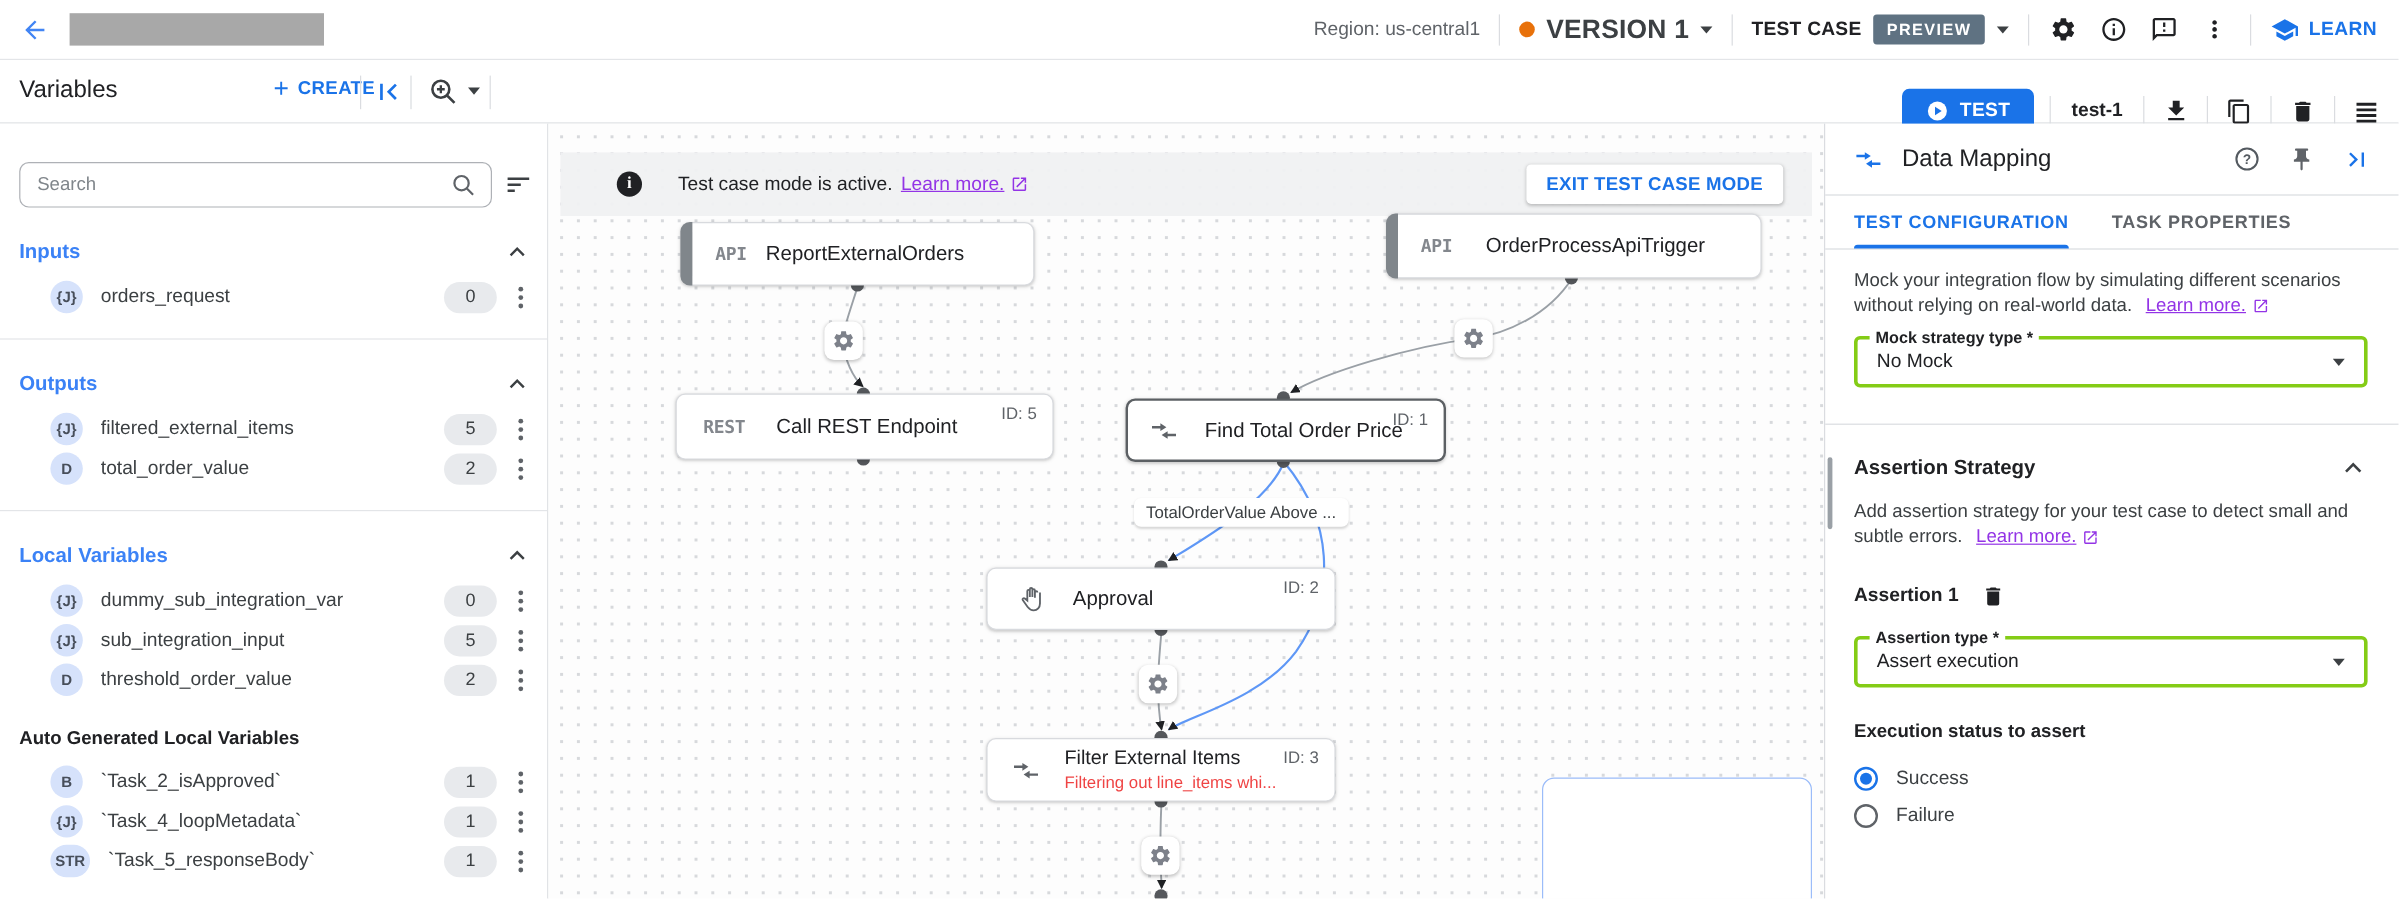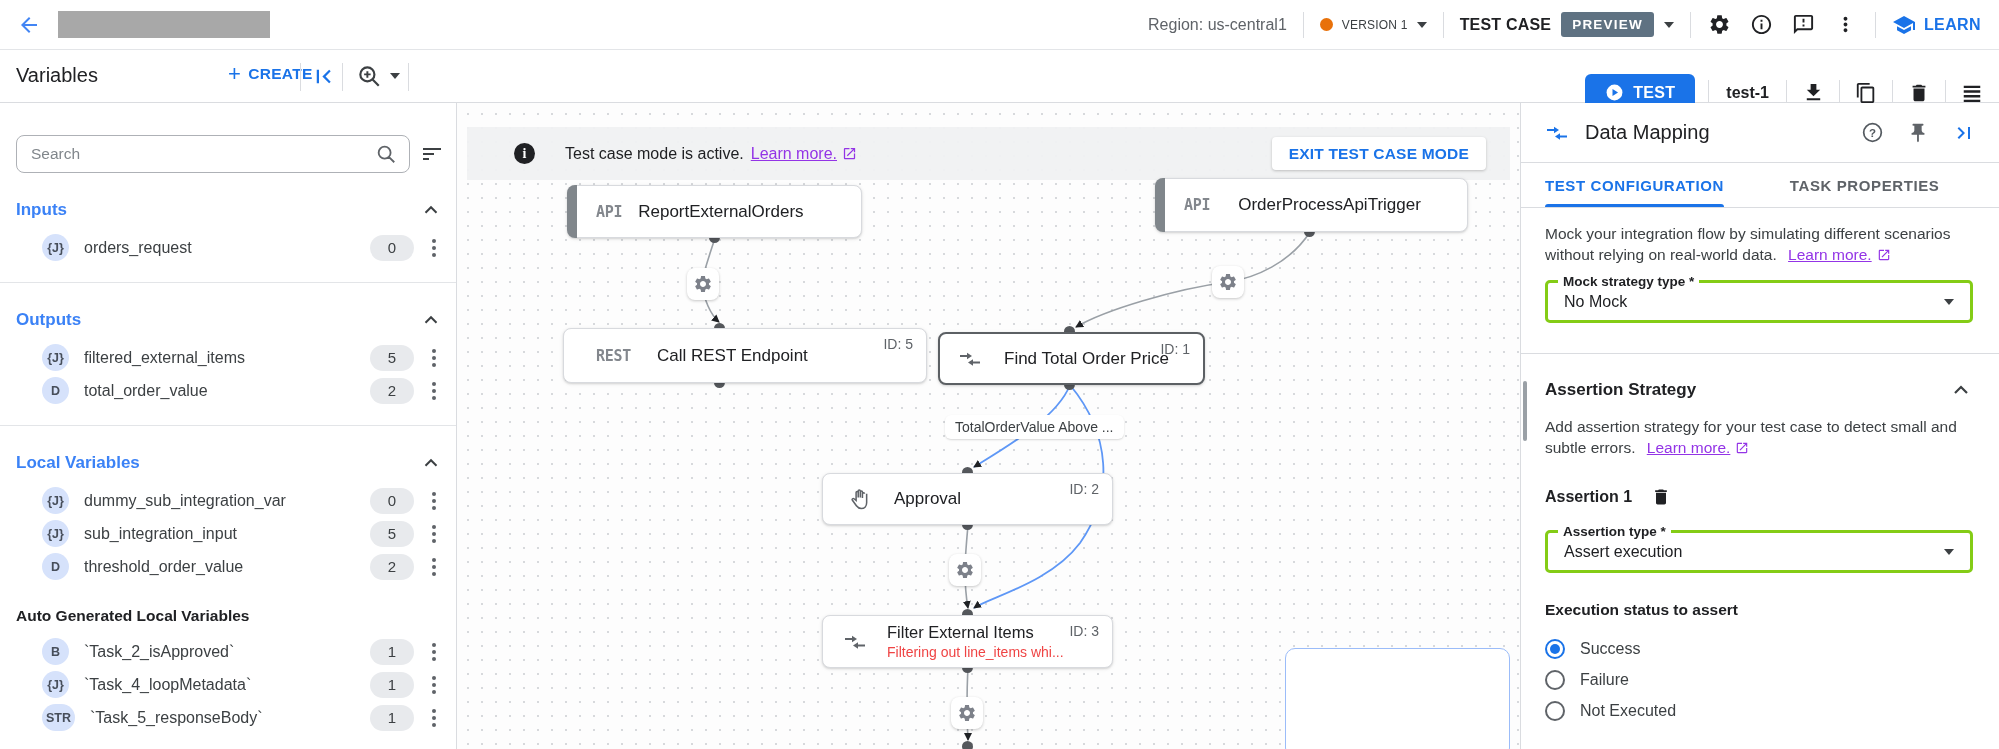--- a/index.html
+++ b/index.html
@@ -10,21 +10,21 @@
   
   .topbar { position:absolute; top:0; left:0; right:0; height:50px; background:#fff;
             border-bottom:1px solid #e3e5e8; display:flex; align-items:center; justify-content:space-between; }
   .tb-left { display:flex; align-items:center; gap:16px; padding-left:16px; }
   .redacted { width:212px; height:27px; background:#a8a8a8; }
   .tb-right { display:flex; align-items:center; gap:16px; padding-right:18px; }
   .tb-text { font-size:16px; color:#5f6368; }
   .vdiv { width:1px; height:26px; background:#dadce0; }
   .ver-chip { display:flex; align-items:center; gap:9px; cursor:pointer; }
   .ver-dot { width:13px; height:13px; border-radius:50%; background:#e8710a; }
-  .ver-text { font-size:12px; font-weight:400; color:#3c4043; letter-spacing:.2px; }
+  .ver-text { font-size:22px; font-weight:700; color:#3c4043; letter-spacing:.2px; }
   .caret { width:0; height:0; border-left:5px solid transparent; border-right:5px solid transparent;
            border-top:6px solid #3c4043; display:inline-block; }
   .tc-wrap { display:flex; align-items:center; gap:10px; }
   .tc-label { font-size:16px; font-weight:700; color:#202124; letter-spacing:.2px; }
   .preview-badge { background:#5f7282; color:#fff; font-size:13.5px; font-weight:700;
                    letter-spacing:1.2px; padding:5px 11px; border-radius:3px; }
   .icon-btn { width:26px; height:26px; display:flex; align-items:center; justify-content:center; cursor:pointer; }
   .learn { display:flex; align-items:center; gap:8px; cursor:pointer; }
   .learn-text { color:#1a73e8; font-size:16px; font-weight:700; letter-spacing:.4px; }
 
@@ -108,21 +108,21 @@
               background:#fff; border:1.5px solid #9bbcf9; border-radius:10px; }
 
   
   .panel { width:479px; border-left:1px solid #dadce0; background:#fff; position:relative; }
   .panel-scroll-thumb { position:absolute; left:2px; top:278px; width:4px; height:60px;
                         background:#9aa0a6; border-radius:2px; }
   .panel-head { height:60px; display:flex; align-items:center; padding:0 22px 0 24px;
                 border-bottom:1px solid #dadce0; }
   .panel-title { font-size:20px; color:#202124; margin-left:16px; flex:1; }
   .panel-head-icons { display:flex; align-items:center; gap:20px; }
-  .tabs { display:flex; gap:66px; padding:0 24px; border-bottom:1px solid #dadce0; height:45px; }
+  .tabs { display:flex; gap:36px; padding:0 24px; border-bottom:1px solid #dadce0; height:45px; }
   .tab { display:flex; align-items:center; font-size:15px; font-weight:700; letter-spacing:.6px;
          color:#5f6368; cursor:pointer; position:relative; }
   .tab.active { color:#1a73e8; }
   .tab.active::after { content:""; position:absolute; left:0; right:0; bottom:0; height:3px;
          background:#1a73e8; border-radius:3px 3px 0 0; }
   .panel-body { padding:15px 26px 0 24px; }
   .p-text { font-size:15.5px; color:#3c4043; line-height:21px; }
   .outlined-select { position:relative; border:3px solid #84cc16; border-radius:5px; height:43px;
                      margin-top:15px; display:flex; align-items:center; padding:0 16px; cursor:pointer; }
   .os-label { position:absolute; top:-9px; left:10px; background:#fff; padding:0 5px;
@@ -399,21 +399,21 @@
       <div class="node trigger" style="left:110px;top:82px;width:295px;height:53px;padding-left:28px">
         <span class="type-chip">API</span>
         <span class="node-title" style="margin-left:16px">ReportExternalOrders</span>
       </div>
 
       <div class="node trigger" style="left:698px;top:75px;width:313px;height:54px;padding-left:28px">
         <span class="type-chip">API</span>
         <span class="node-title" style="margin-left:28px">OrderProcessApiTrigger</span>
       </div>
 
-      <div class="node" style="left:106px;top:225px;width:364px;height:55px;padding-left:32px">
+      <div class="node" style="left:106px;top:225px;width:315px;height:55px;padding-left:22px">
         <span class="type-chip">REST</span>
         <span class="node-title" style="margin-left:26px">Call REST Endpoint</span>
         <span class="node-id">ID: 5</span>
       </div>
 
       <div class="node selected" style="left:481px;top:229px;width:267px;height:53px;padding-left:18px">
         <svg class="ic" width="24" height="24" viewBox="0 0 24 24">
             <path stroke="#5f6368" stroke-width="2" d="M2,9h8"></path>
             <path fill="#5f6368" d="M9,5.8L14,9L9,12.2V5.8z"></path>
             <path stroke="#5f6368" stroke-width="2" d="M22,15.5h-8"></path>
@@ -578,22 +578,18 @@
   <label class="radio-row selected">
     <span class="rc"></span>
     <span class="radio-label">Success</span>
   </label>
 
   <label class="radio-row">
     <span class="rc"></span>
     <span class="radio-label">Failure</span>
   </label>
 
-  <label class="radio-row">
-    <span class="rc"></span>
-    <span class="radio-label">Not Executed</span>
-  </label>
 </div>
 
       </div>
     </section>
   </div>
 </div>
 
 </body></html>

